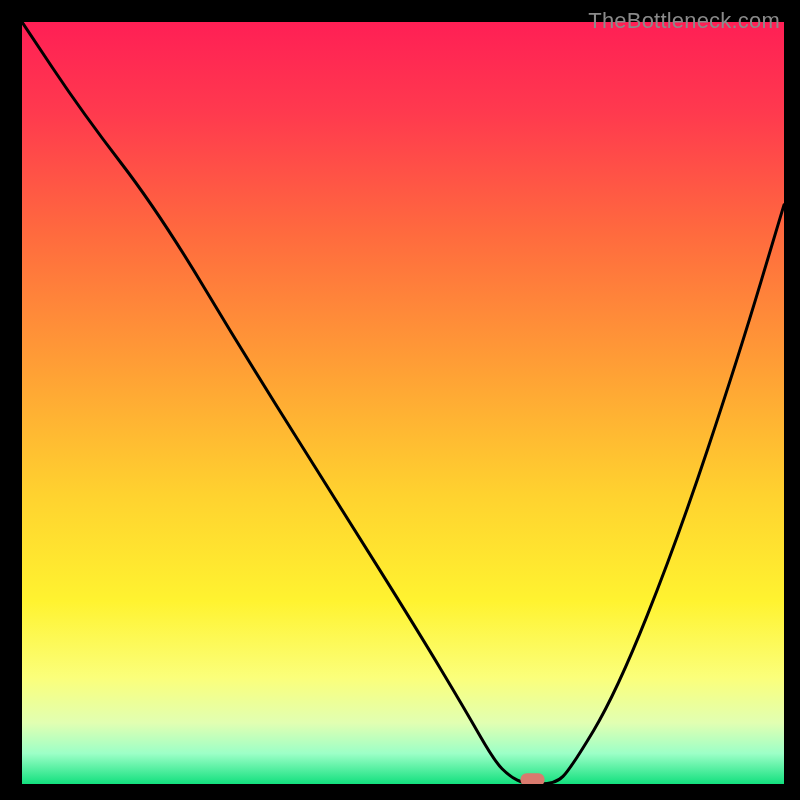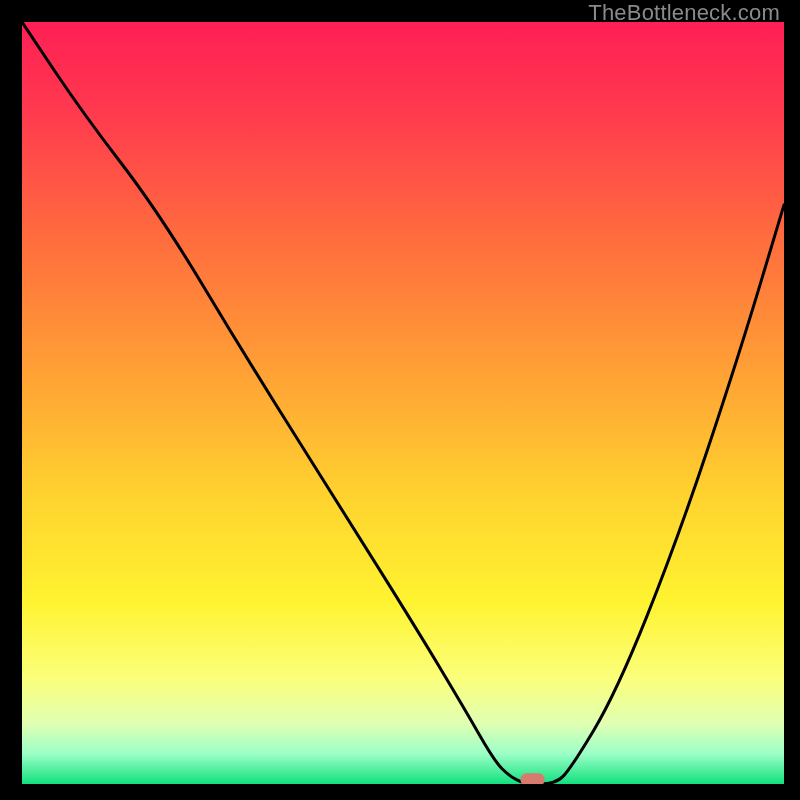--- a/index.html
+++ b/index.html
@@ -20,21 +20,21 @@
   }
   .plot-area {
     position: absolute;
     left: 0;
     top: 0;
     width: 762px;
     height: 762px;
   }
   .watermark {
     position: absolute;
-    top: 0px;
+    top: 8px;
     right: 20px;
     font-family: Arial, "Helvetica Neue", Helvetica, sans-serif;
     font-size: 22px;
     font-weight: 500;
     color: #8a8a8a;
     letter-spacing: 0.2px;
     user-select: none;
   }
 </style>
 </head>

